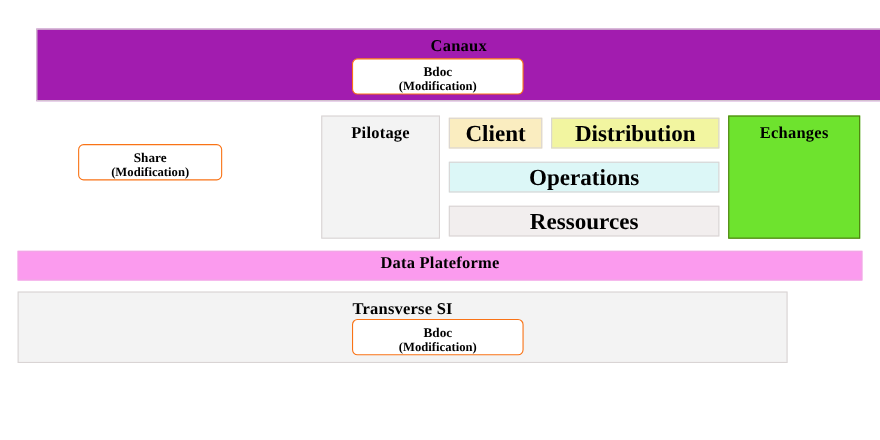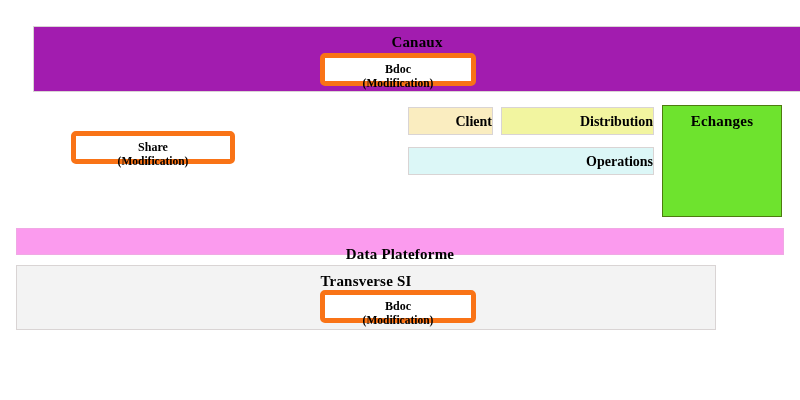--- a/index.html
+++ b/index.html
@@ -36,21 +36,21 @@
     line-height: 19px;
     padding-top: 6px;
     letter-spacing: 0.2px;
   }
 
   
   .doc-card {
     position: absolute;
     box-sizing: border-box;
     background: #ffffff;
-    border: 5px solid #f97316;
+    border: 1px solid #f97316;
     border-radius: 5px;
     text-align: center;
     padding-top: 4px;
   }
   .doc-title {
     font-weight: bold;
     font-size: 12px;
     line-height: 14px;
   }
   .doc-sub {
@@ -68,35 +68,35 @@
   #canaux-doc {
     left: 320px; top: 53px; width: 156px; height: 33px;
   }
 
   
   #referentiels {
     left: 16px; top: 105px; width: 267px; height: 112px;
     background: #f5f5d0;
   }
   #referentiels-doc {
-    left: 71px; top: 131px; width: 164px; height: 33px;
+    left: 71px; top: 131px; width: 131px; height: 33px;
   }
 
   #pilotage {
     left: 292px; top: 105px; width: 108px; height: 112px;
     background: #f3f3f3;
   }
 
   .chip {
     position: absolute;
     box-sizing: border-box;
     border: 1px solid #d9d4d4;
-    text-align: right;
+    text-align: center;
     font-weight: bold;
-    font-size: 14px;
+    font-size: 21px;
     line-height: 19px;
     padding-top: 4px;
   }
   #client {
     left: 408px; top: 107px; width: 85px; height: 28px;
     background: #faedc0;
   }
   #distribution {
     left: 501px; top: 107px; width: 153px; height: 28px;
     background: #f2f5a0;
@@ -115,21 +115,21 @@
     background: #6ee32e;
     border: 1px solid #4d7c0f;
   }
 
   
   #data-plateforme {
     left: 16px; top: 228px; width: 768px; height: 27px;
     background: #fb9bee;
     border: 1px solid #f0a8e4;
   }
-  #data-plateforme .panel-title { padding-top: 16px; }
+  #data-plateforme .panel-title { padding-top: 2px; }
 
   
   #transverse {
     left: 16px; top: 265px; width: 700px; height: 65px;
     background: #f3f3f3;
   }
   #transverse-doc {
     left: 320px; top: 290px; width: 156px; height: 33px;
   }
 </style>
@@ -144,27 +144,31 @@
   <div class="doc-card" id="canaux-doc">
     <div class="doc-title">Bdoc</div>
     <div class="doc-sub">(Modification)</div>
   </div>
 
   <div class="doc-card" id="referentiels-doc">
     <div class="doc-title">Share</div>
     <div class="doc-sub">(Modification)</div>
   </div>
 
+  <div class="panel" id="pilotage">
+    <div class="panel-title">Pilotage</div>
+  </div>
 
   <div class="chip" id="client">Client</div>
 
   <div class="chip" id="distribution">Distribution</div>
 
   <div class="chip" id="operations">Operations</div>
 
+  <div class="chip" id="ressources">Ressources</div>
 
   <div class="panel" id="echanges">
     <div class="panel-title">Echanges</div>
   </div>
 
   <div class="panel" id="data-plateforme">
     <div class="panel-title">Data Plateforme</div>
   </div>
 
   <div class="panel" id="transverse">

